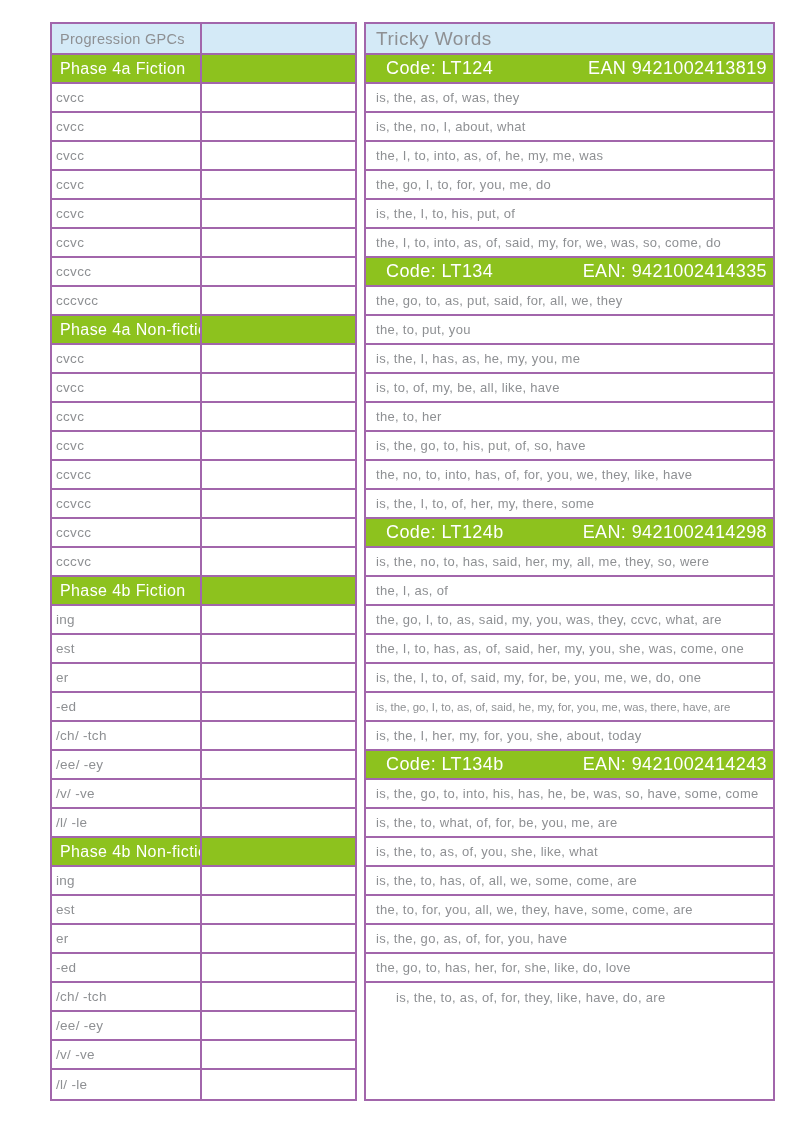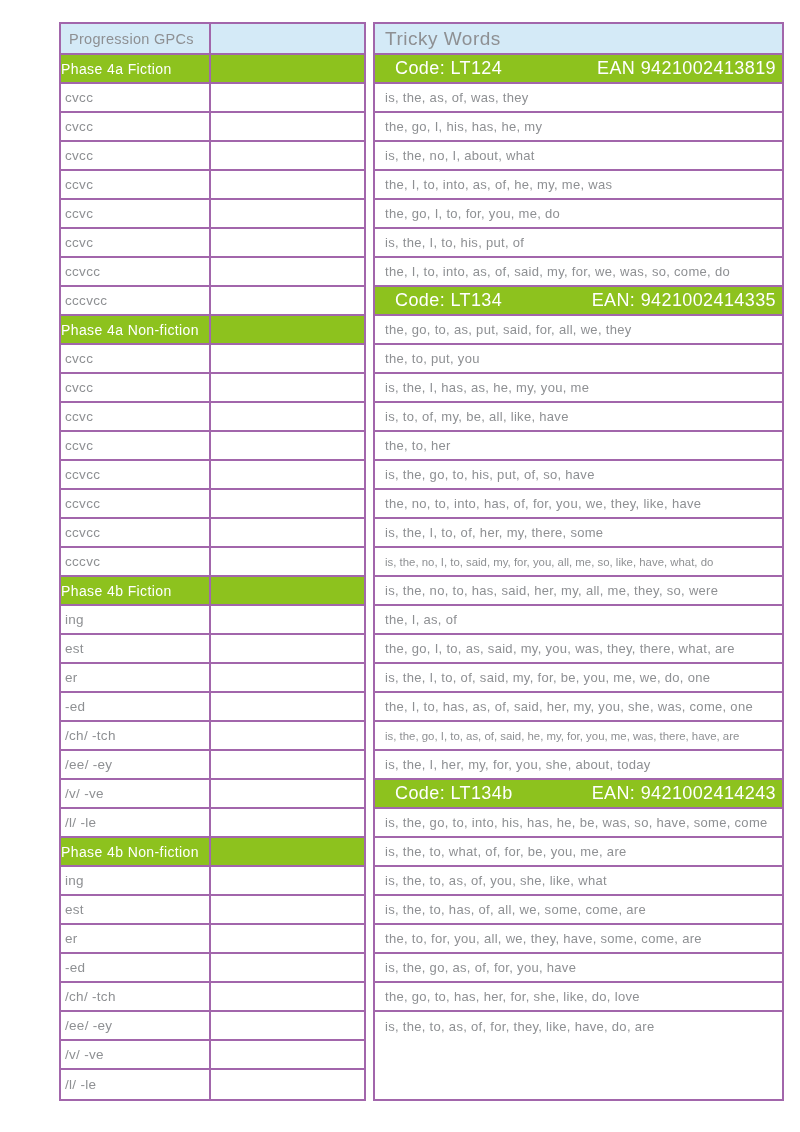--- a/index.html
+++ b/index.html
@@ -5,21 +5,21 @@
   * { margin: 0; padding: 0; box-sizing: border-box; }
   html, body { width: 800px; height: 1132px; }
   body {
     position: relative;
     background: #ffffff;
     font-family: "Liberation Sans", sans-serif;
     color: var(--text, #8e9093);
   }
   .tables {
     position: absolute;
-    left: 59px;
+    left: 50px;
     top: 22px;
     display: flex;
     gap: 7px;
   }
   .grid {
     display: grid;
     border: 2px solid var(--purple, #a266ab);
     grid-template-rows: 31px;
     grid-auto-rows: 29px;
     background: #ffffff;
@@ -32,28 +32,28 @@
     align-items: center;
     overflow: hidden;
     white-space: nowrap;
     font-size: 13px;
     letter-spacing: 0.3px;
     color: var(--text, #8e9093);
   }
   .left .c1 { border-right: 2px solid var(--purple, #a266ab); }
   
   .grid.left  > .cell:nth-last-child(-n+2) { border-bottom: none; }
-  .grid.right > .cell:last-child { border-bottom: none; }
+  .grid.right > .cell:last-child { border-bottom: none; margin-left: 20px; }
 
   .cell.head { background: var(--blue, #d4eaf7); }
   .head.c1 span { padding-left: 8px; font-size: 14.5px; }
   .head.words-head span { padding-left: 10px; font-size: 19px; letter-spacing: 0.5px; }
 
   .cell.green { background: var(--green, #8dc21e); color: var(--sectext, #ffffff); }
-  .cell.green.title span { font-size: 14px; letter-spacing: 0.4px; }
+  .cell.green.title span { padding-left: 8px; font-size: 16px; letter-spacing: 0.4px; }
   .code-span { padding-left: 20px; font-size: 18px; letter-spacing: 0.4px; }
   .ean-span  { margin-left: auto; padding-right: 6px; font-size: 18px; letter-spacing: 0.4px; }
 
   .cell.label { padding-left: 4px; font-size: 13.5px; }
   .cell.words { padding-left: 10px; }
   .cell.words.tight { font-size: 11.4px; letter-spacing: 0; }
 </style>
 </head>
 <body>
 
@@ -215,23 +215,20 @@
       <span>Tricky Words</span>
     </div>
   <div class="cell green">
         <span class="code-span">Code: LT124</span>
         <span class="ean-span">EAN 9421002413819</span>
       </div>
       <div class="cell words">
         <span>is, the, as, of, was, they</span>
       </div>
       <div class="cell words">
-        <span>the, go, I, his, has, he, my</span>
-      </div>
-      <div class="cell words">
         <span>is, the, no, I, about, what</span>
       </div>
       <div class="cell words">
         <span>the, I, to, into, as, of, he, my, me, was</span>
       </div>
       <div class="cell words">
         <span>the, go, I, to, for, you, me, do</span>
       </div>
       <div class="cell words">
         <span>is, the, I, to, his, put, of</span>
@@ -260,37 +257,38 @@
       </div>
       <div class="cell words">
         <span>is, the, go, to, his, put, of, so, have</span>
       </div>
       <div class="cell words">
         <span>the, no, to, into, has, of, for, you, we, they, like, have</span>
       </div>
       <div class="cell words">
         <span>is, the, I, to, of, her, my, there, some</span>
       </div>
-      <div class="cell words tight">
-        <span>is, the, no, I, to, said, my, for, you, all, me, so, like, have, what, do</span>
+      <div class="cell green">
+        <span class="code-span">Code: LT124b</span>
+        <span class="ean-span">EAN: 9421002414298</span>
       </div>
       <div class="cell words">
         <span>is, the, no, to, has, said, her, my, all, me, they, so, were</span>
       </div>
       <div class="cell words">
         <span>the, I, as, of</span>
       </div>
       <div class="cell words">
-        <span>the, go, I, to, as, said, my, you, was, they, there, what, are</span>
+        <span>the, go, I, to, as, said, my, you, was, they, ccvc, what, are</span>
+      </div>
+      <div class="cell words">
+        <span>the, I, to, has, as, of, said, her, my, you, she, was, come, one</span>
       </div>
       <div class="cell words">
         <span>is, the, I, to, of, said, my, for, be, you, me, we, do, one</span>
-      </div>
-      <div class="cell words">
-        <span>the, I, to, has, as, of, said, her, my, you, she, was, come, one</span>
       </div>
       <div class="cell words tight">
         <span>is, the, go, I, to, as, of, said, he, my, for, you, me, was, there, have, are</span>
       </div>
       <div class="cell words">
         <span>is, the, I, her, my, for, you, she, about, today</span>
       </div>
       <div class="cell green">
         <span class="code-span">Code: LT134b</span>
         <span class="ean-span">EAN: 9421002414243</span>

